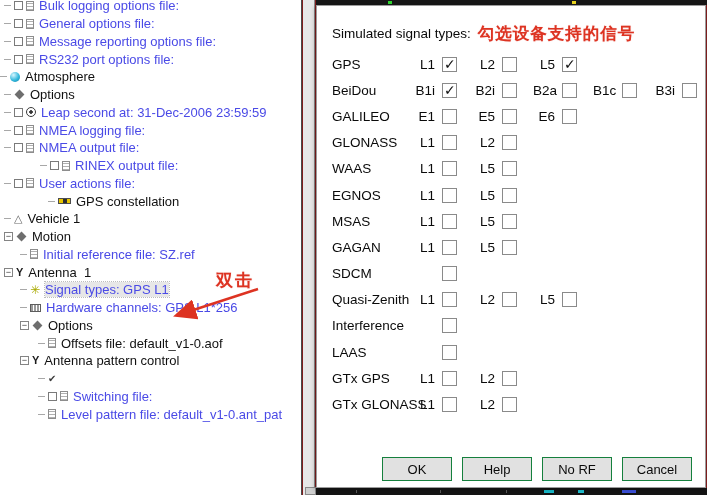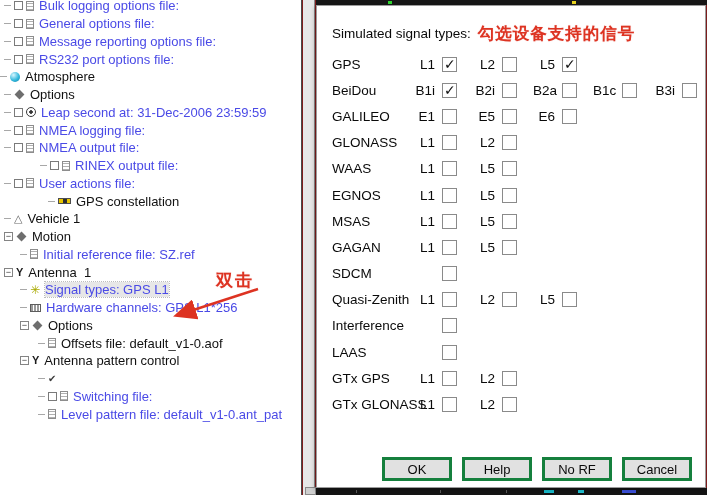--- a/index.html
+++ b/index.html
@@ -75,21 +75,21 @@
   .sig-row { display:flex; align-items:center; height:26.2px; padding-left:15px; }
   .sig-name { width:81px; flex:none; font-size:13.5px; color:#0a0a0a; white-space:nowrap; }
   .sig-cell { display:flex; align-items:center; width:60px; flex:none; }
   .sig-label { width:22px; text-align:right; margin-right:7px; font-size:13.5px; color:#0a0a0a; }
   .d-cbx { width:15px; height:15px; border:1px solid #8a8a8a; background:#fff;
     position:relative; cursor:pointer; flex:none; }
   .d-cbx.checked::after { content:"✓"; position:absolute; left:1px; top:-2px;
     font-size:14px; font-weight:bold; color:#111; }
   #dlg-buttons { position:absolute; left:0; top:451px; width:100%; display:flex;
     justify-content:flex-end; gap:10px; padding-right:13px; }
-  .dlg-btn { width:70px; height:24px; background:#e1e1e1; border:3px solid #15803d;
+  .dlg-btn { width:70px; height:24px; background:#e1e1e1; border:1px solid #15803d;
     font-size:13px; color:#0a0a0a; font-family:inherit; cursor:pointer; }
 </style>
 </head>
 <body>
 
 <div id="stage">
 
   <div id="tree-panel">
     <div id="tree">
         <div class="tree-row" style="padding-left: 4px;"><span class="dash"></span><span class="t-cbx"></span><span class="icon icon-file"></span><span class="t-label link">Bulk logging options file:</span></div>

